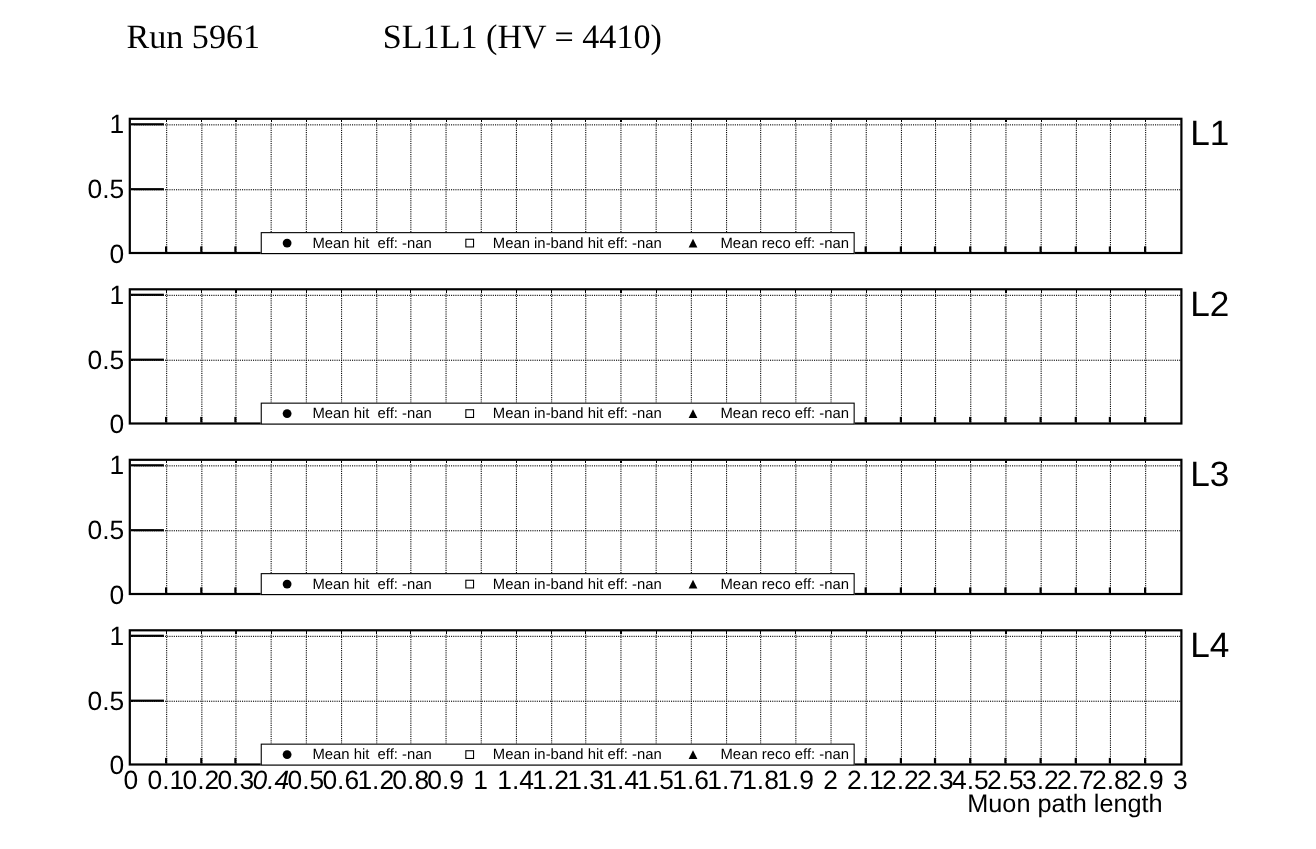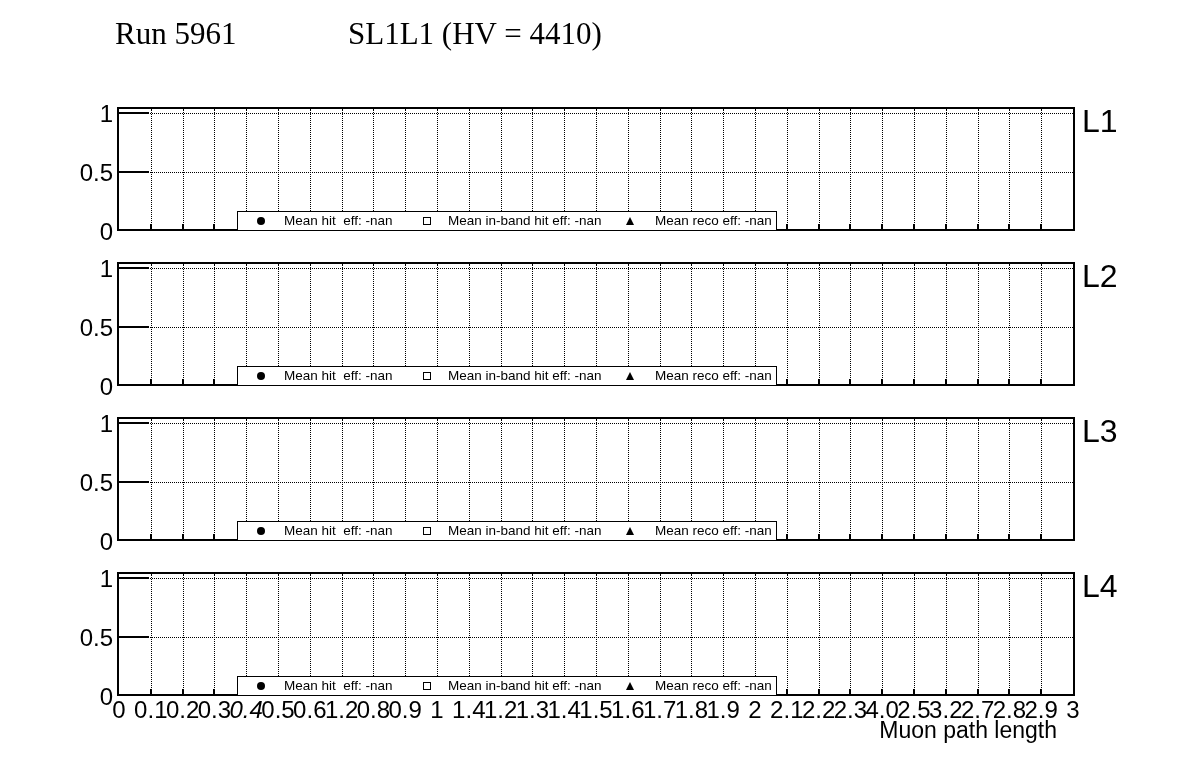--- a/index.html
+++ b/index.html
@@ -387,21 +387,21 @@
       <span style="left: 46.6667%;">1.4</span>
       <span style="left: 50%;">1.5</span>
       <span style="left: 53.3333%;">1.6</span>
       <span style="left: 56.6667%;">1.7</span>
       <span style="left: 60%;">1.8</span>
       <span style="left: 63.3333%;">1.9</span>
       <span style="left: 66.6667%;">2</span>
       <span style="left: 70%;">2.1</span>
       <span style="left: 73.3333%;">2.2</span>
       <span style="left: 76.6667%;">2.3</span>
-      <span style="left: 80%;">4.0</span>
+      <span style="left: 80%;">4.5</span>
       <span style="left: 83.3333%;">2.5</span>
       <span style="left: 86.6667%;">3.2</span>
       <span style="left: 90%;">2.7</span>
       <span style="left: 93.3333%;">2.8</span>
       <span style="left: 96.6667%;">2.9</span>
       <span style="left: 100%;">3</span>
     </div>
 
   <span class="x-axis-title">Muon path length</span>
 </div>

